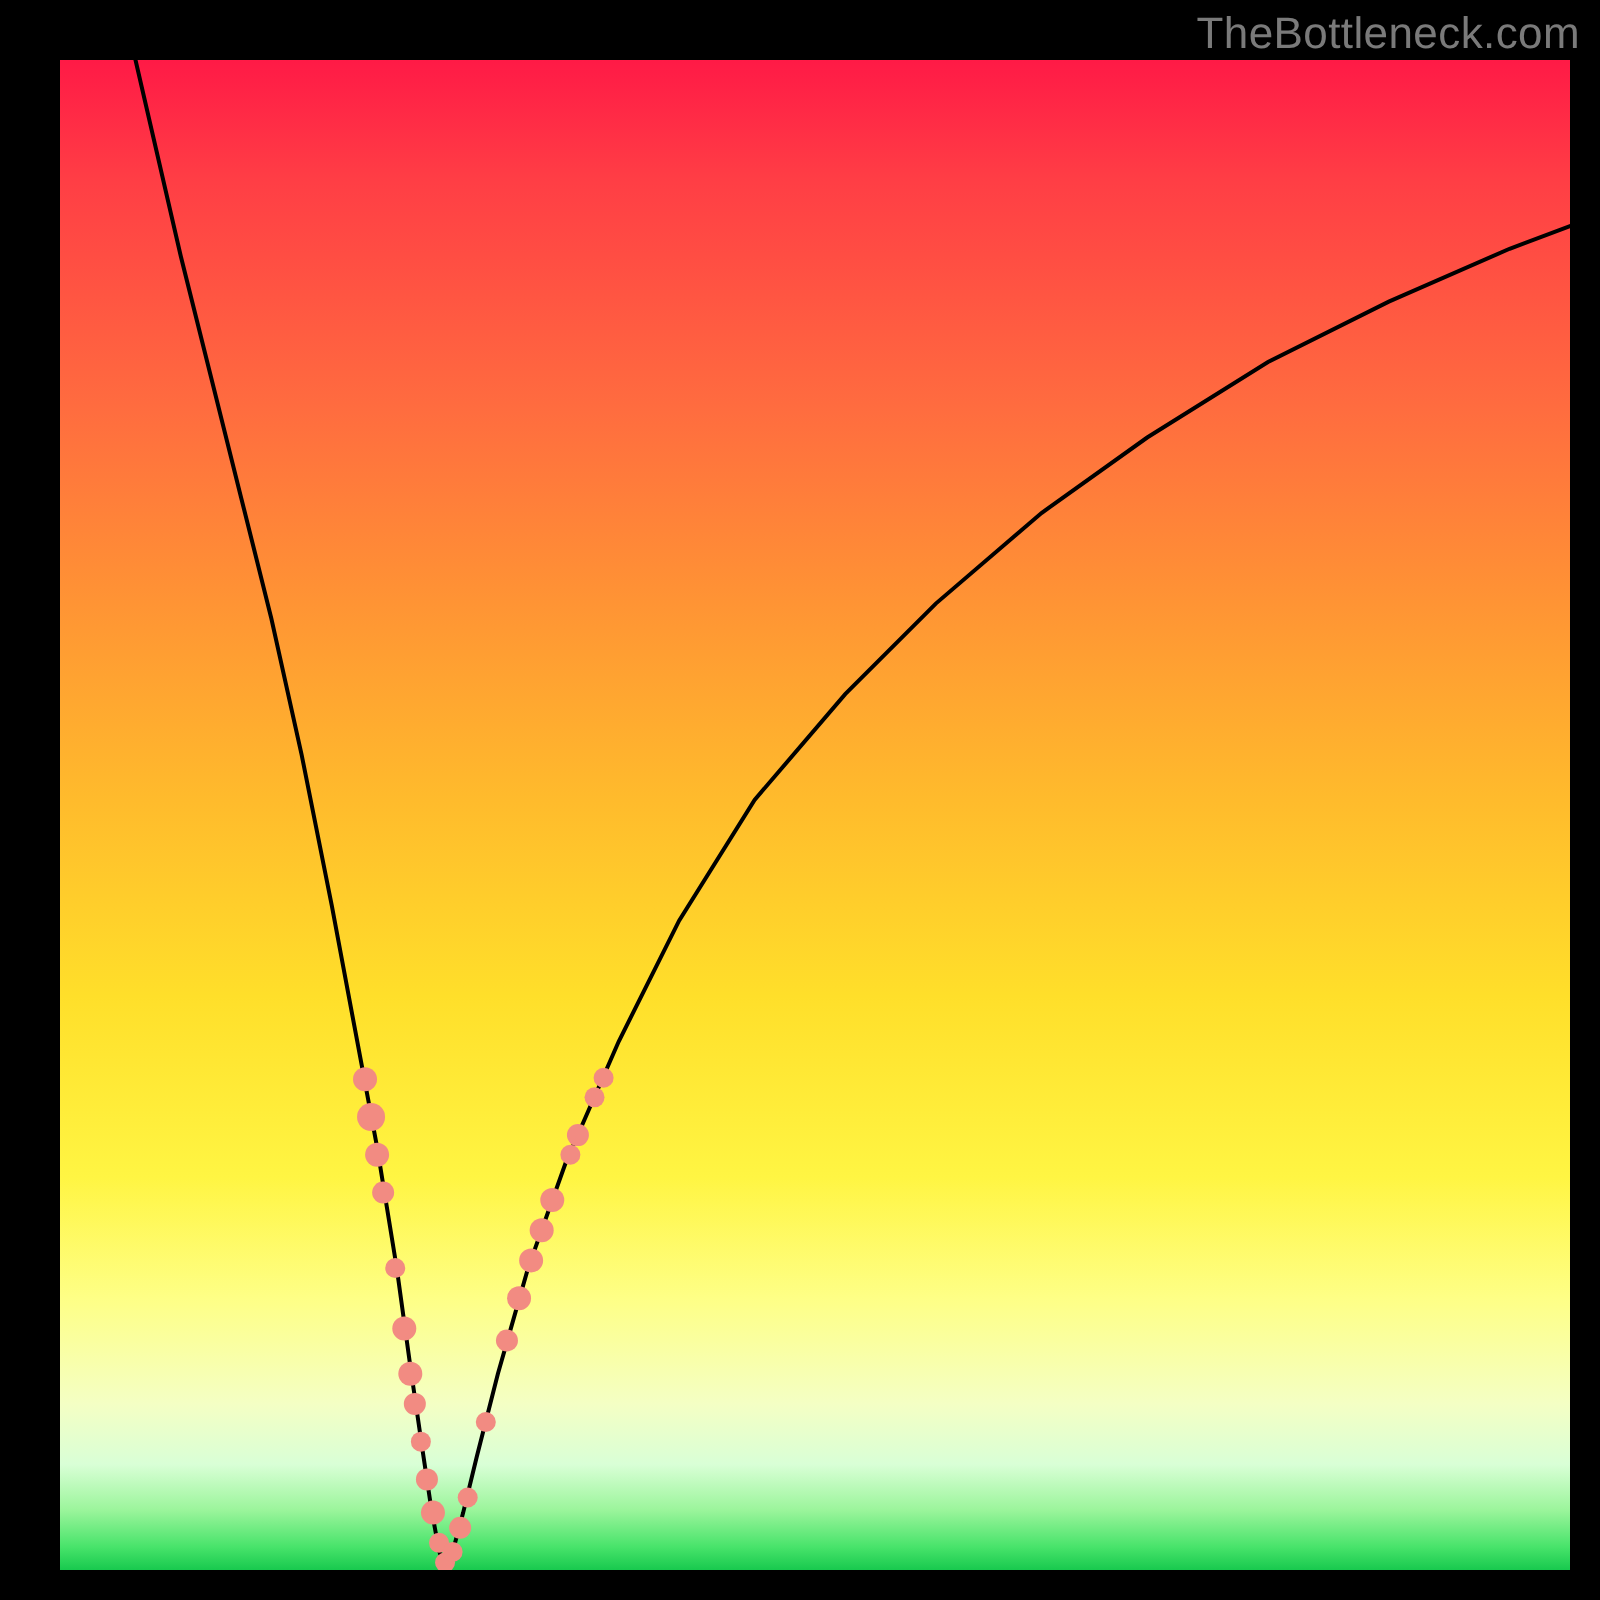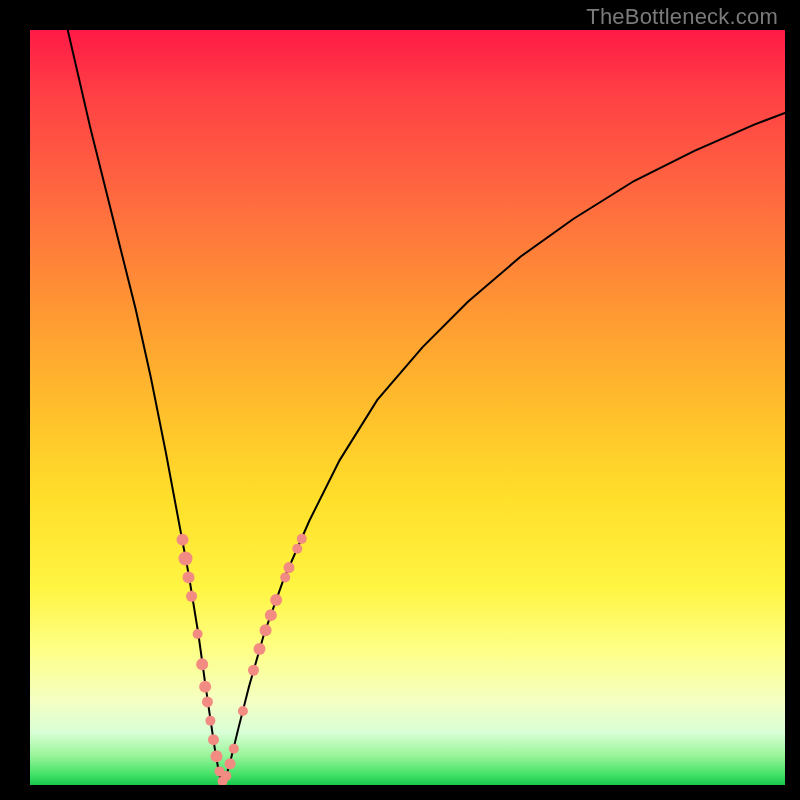--- a/index.html
+++ b/index.html
@@ -40,21 +40,21 @@
       #f4ffc4 89%,
       #d9ffd6 93%,
       #9cf59c 96%,
       #47e36a 98.5%,
       #18c94e 100%
     );
   }
   .watermark {
     position: absolute;
     top: 4px;
-    right: 22px;
+    right: 10px;
     color: #7a7a7a;
     font-size: 22px;
     font-weight: 500;
     letter-spacing: 0.2px;
     z-index: 5;
     user-select: none;
   }
   svg.overlay {
     position: absolute;
     inset: 0;

